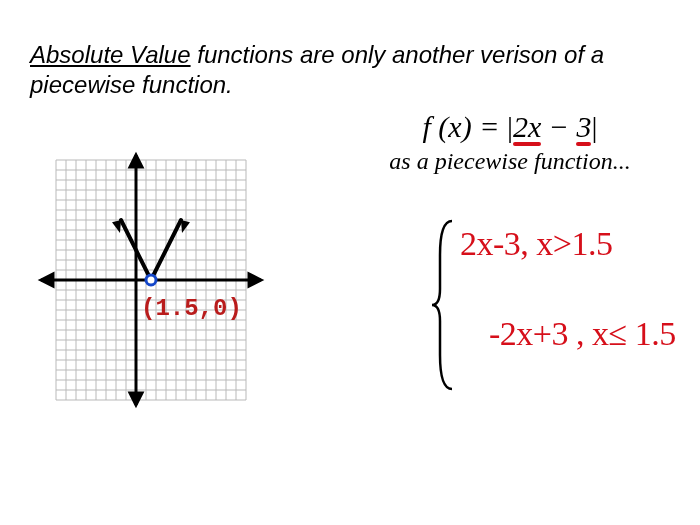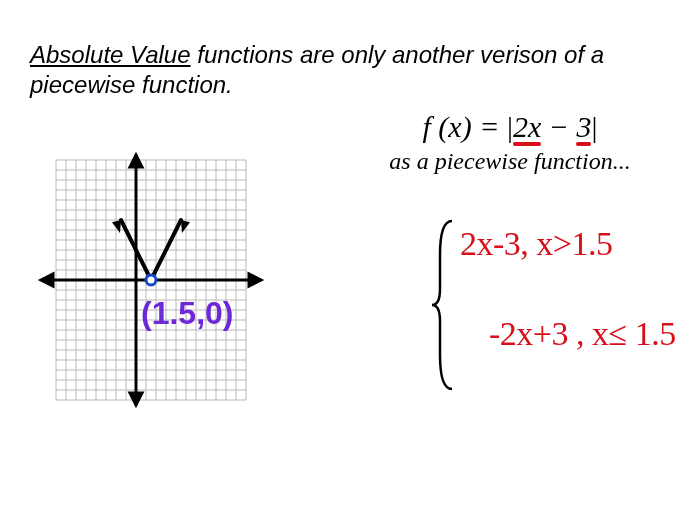--- a/index.html
+++ b/index.html
@@ -38,24 +38,24 @@
   .graph {
     position: absolute;
     top: 20px;
     left: 6px;
   }
   .grid-svg { display:block; }
   .vertex-label {
     position: absolute;
     top: 145px;
     left: 105px;
-    font-family: Liberation Sans, sans-serif;
-    font-size: 32px;
+    font-family: Liberation Mono, monospace;
+    font-size: 24px;
     font-weight: bold;
-    color: #6d28d9;
+    color: #b91c1c;
     white-space: nowrap;
   }
   .right-col {
     position: absolute;
     top: -20px;
     left: 280px;
     width: 400px;
   }
   .eq-main {
     font-family: "Times New Roman", serif;

